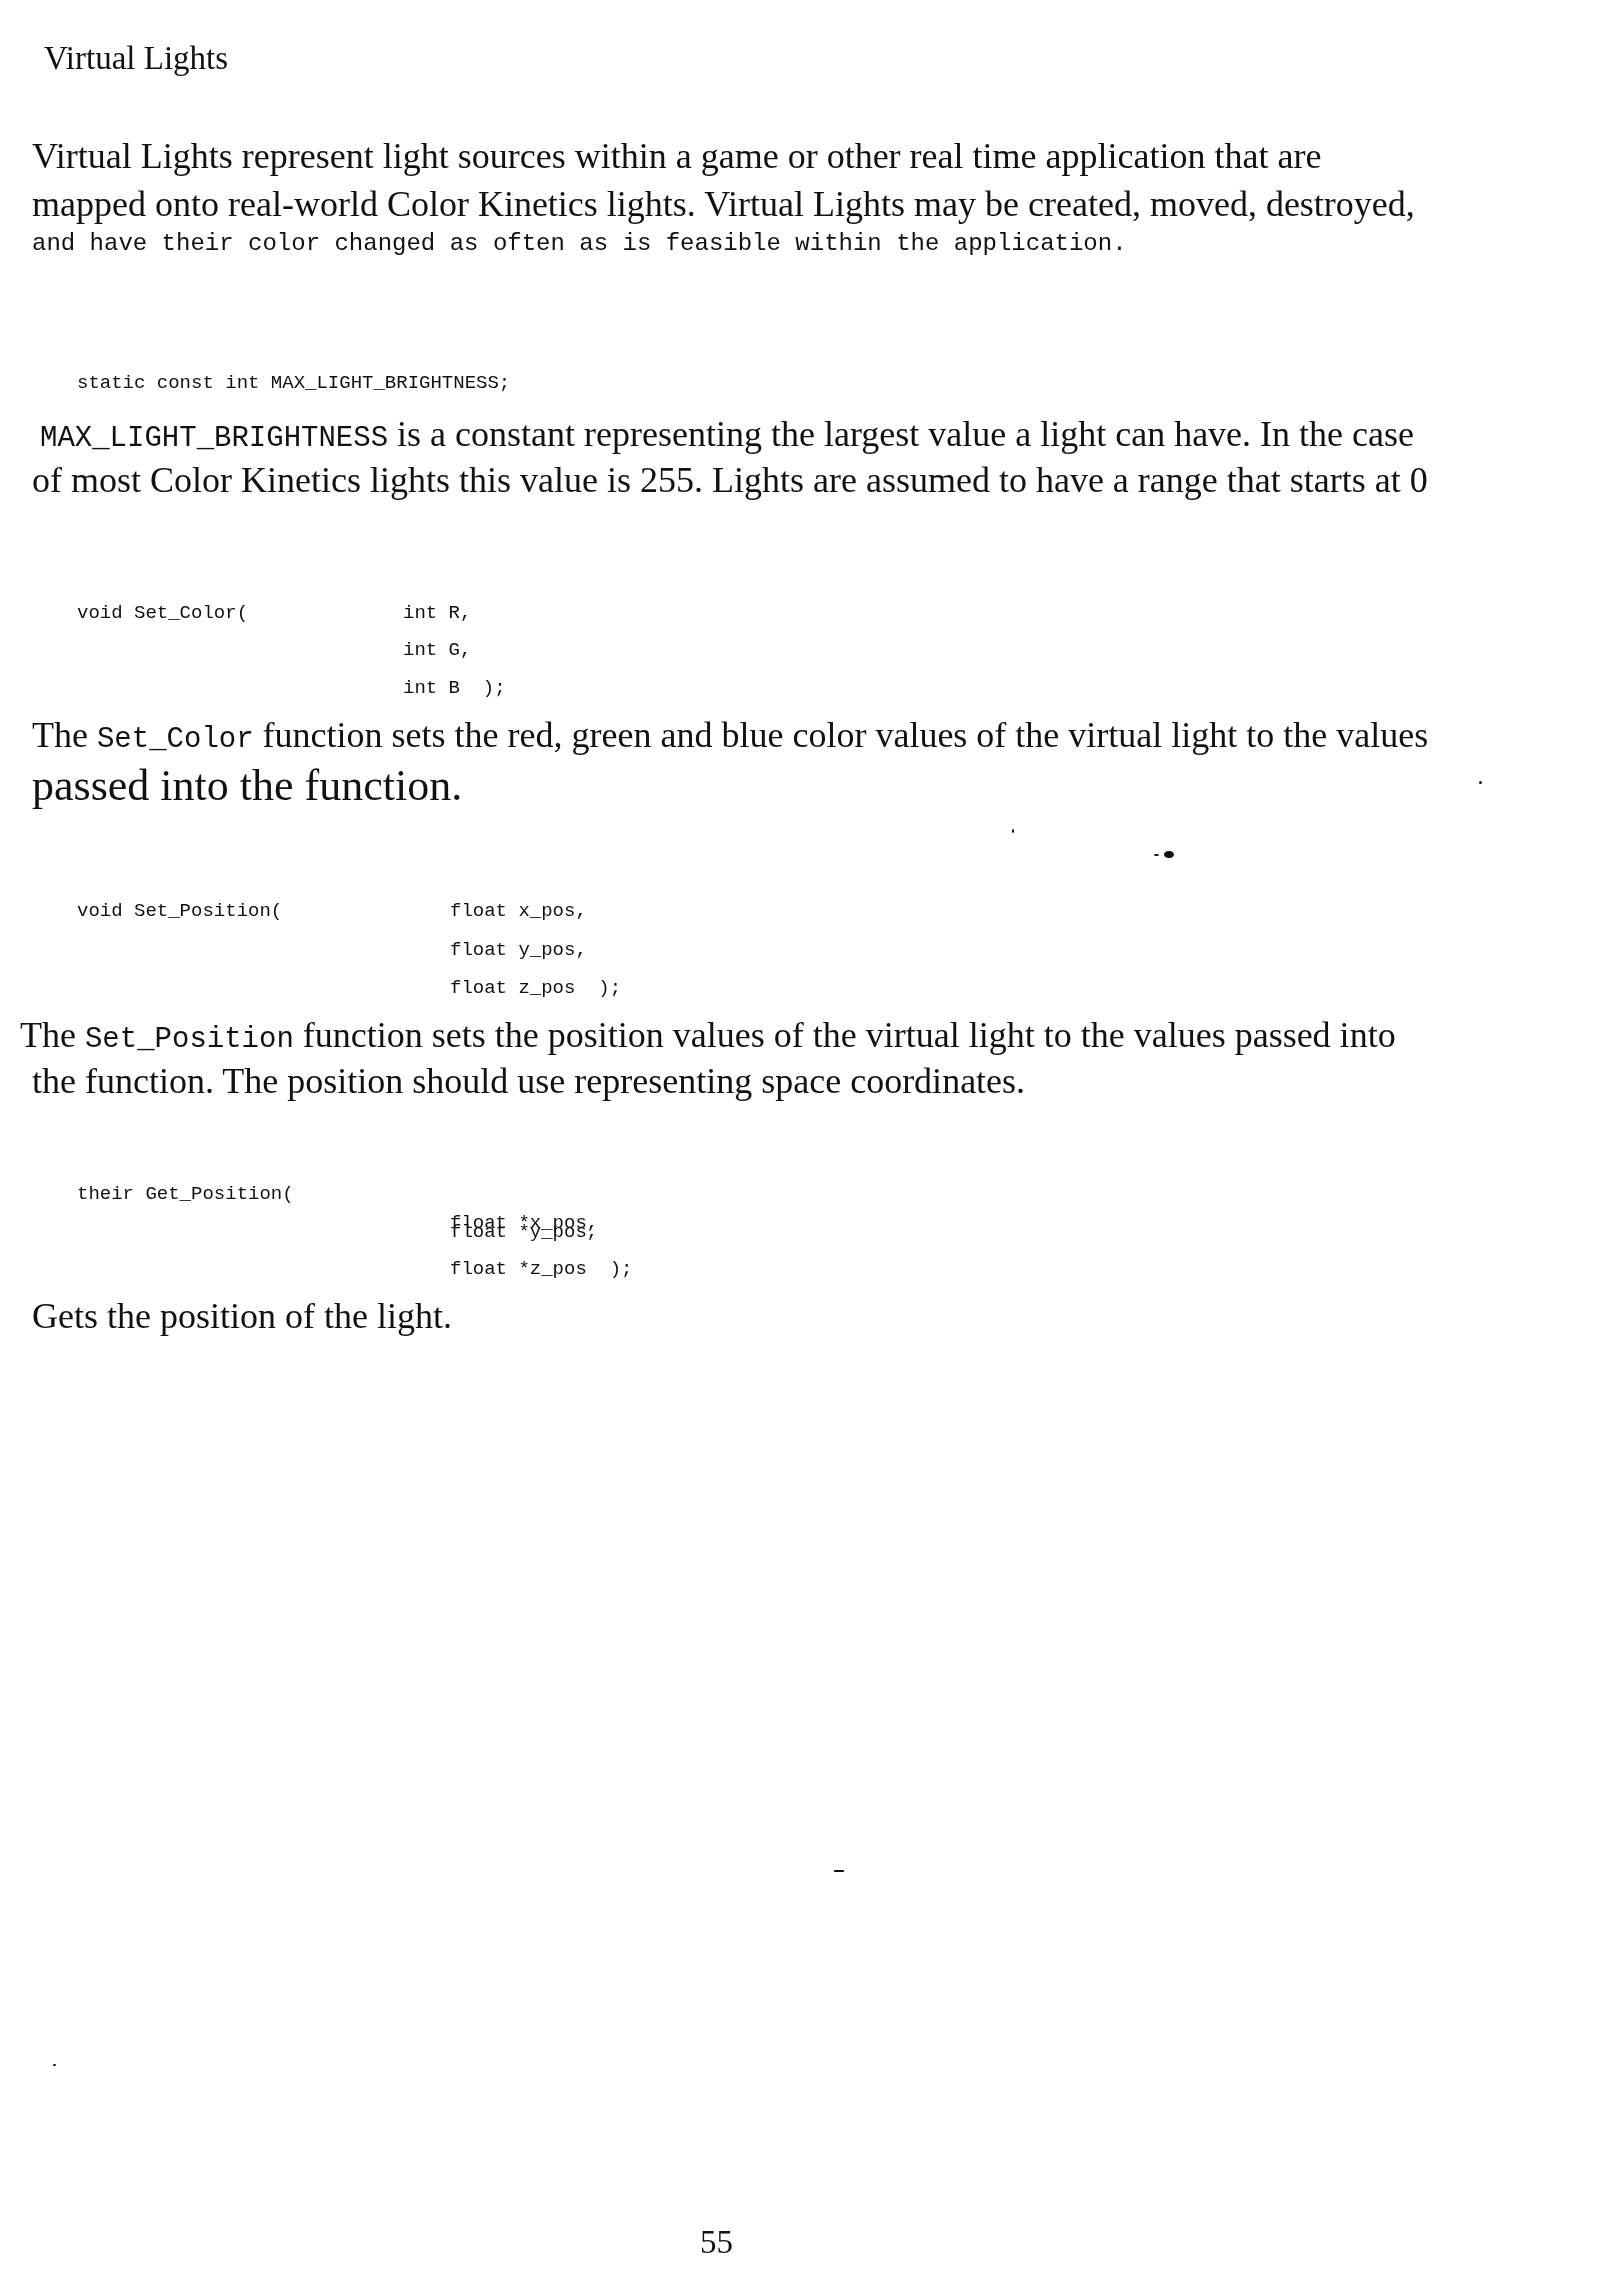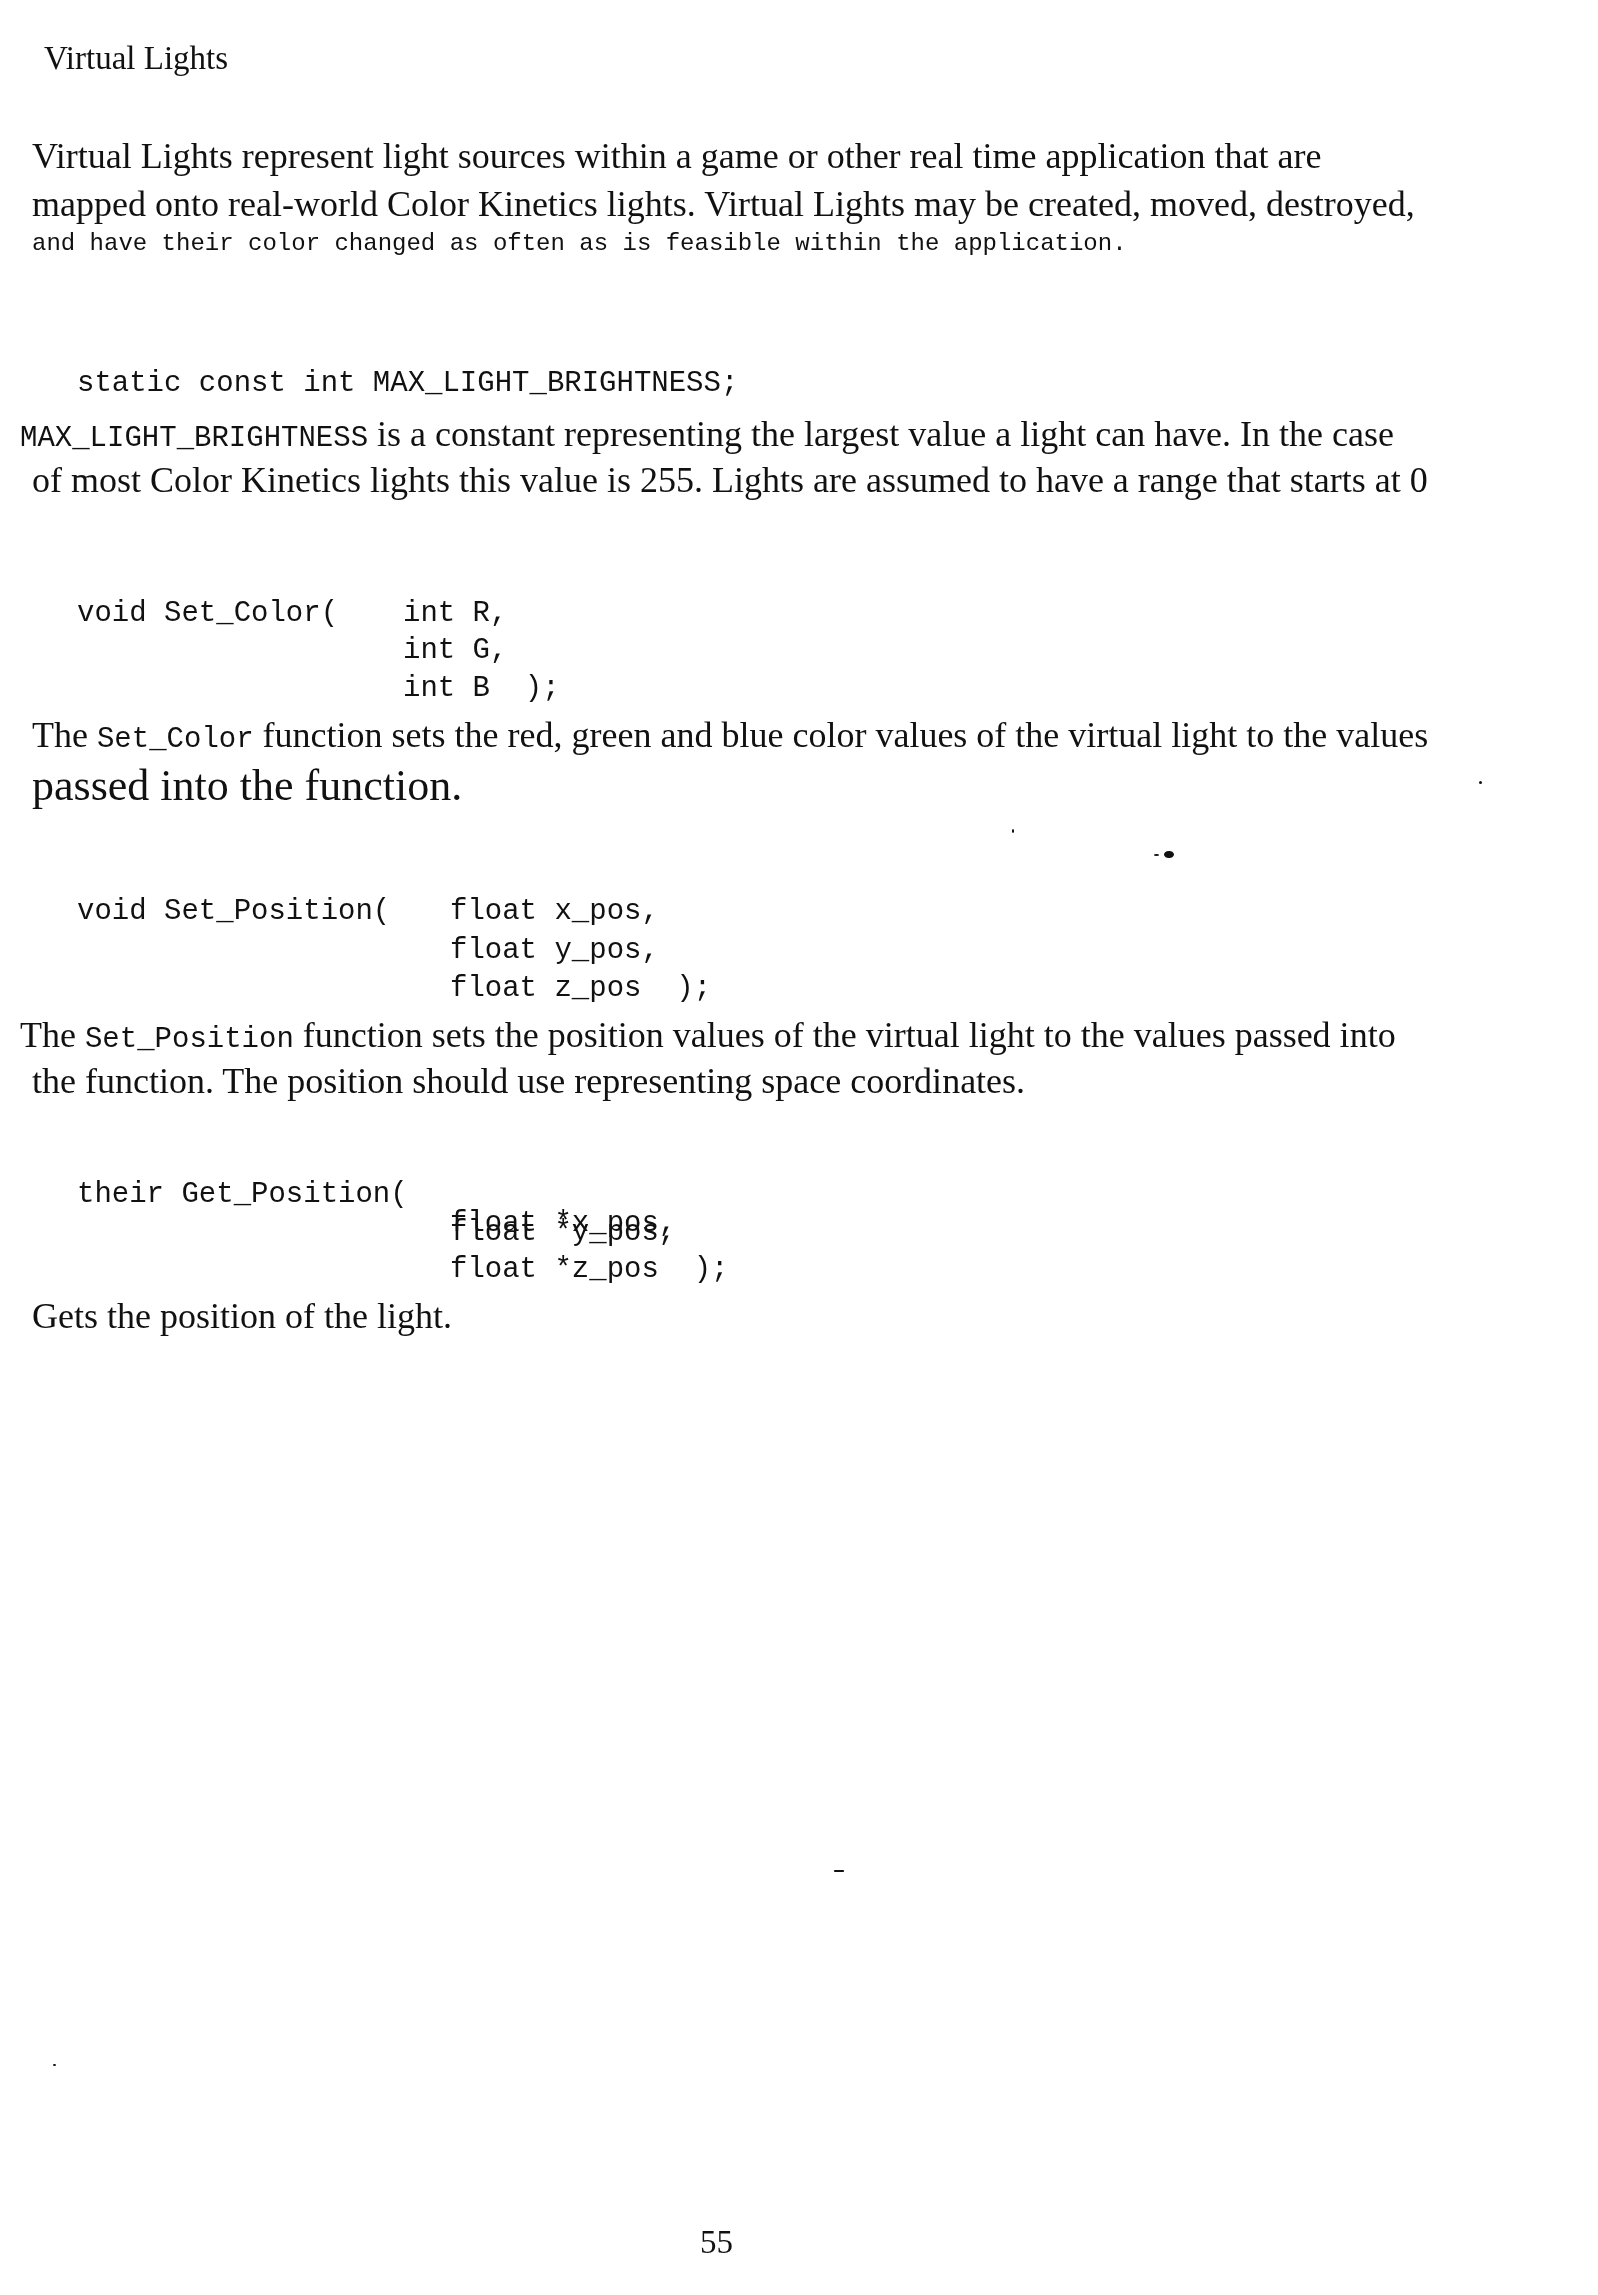--- a/index.html
+++ b/index.html
@@ -1,36 +1,36 @@
 <!DOCTYPE html>
 <html style="font-size:12.8px"><head>
 <meta charset="utf-8">
 <style>
   html, body { margin: 0; padding: 0; background: #ffffff; }
   body { width: 1598px; height: 2295px; position: relative; overflow: hidden; color: #111111; }
   .serif { font-family: "Liberation Serif", "DejaVu Serif", serif; }
   .mono { font-family: "Liberation Mono", "DejaVu Sans Mono", monospace; }
   .abs { position: absolute; white-space: pre; }
   .title { left: 44px; top: 40px; font-size: 33px; }
-  .code { font-size: 29px; line-height: 37px; }
+  .code { font-size: 19px; line-height: 37px; }
   .inline-code { font-family: "Liberation Mono", "DejaVu Sans Mono", monospace; font-size: 29px; }
   .pagenum { left: 700px; top: 2224px; font-size: 33px; }
   .speck { position: absolute; background: #111; border-radius: 50%; }
 </style>
 </head>
 <body>
 
 <div class="abs serif title">Virtual Lights</div>
 
 <div class="abs serif" style="left:32px; top:135px; font-size:36px;">Virtual Lights represent light sources within a game or other real time application that are</div>
 <div class="abs serif" style="left:32px; top:183px; font-size:36px;">mapped onto real-world Color Kinetics lights. Virtual Lights may be created, moved, destroyed,</div>
 <div class="abs serif" style="left:32px; top:230px; font-size:24px;font-family:Liberation Mono, monospace;">and have their color changed as often as is feasible within the application.</div>
 
 <div class="abs mono code" style="left:77px; top:365px;">static const int MAX_LIGHT_BRIGHTNESS;</div>
-<div class="abs serif" style="left:20px; top:413px; font-size:36px;"><span class="inline-code">MAX_LIGHT_BRIGHTNESS</span><span> is a constant representing the largest value a light can have. In the case</span></div>
+<div class="abs serif" style="left:40px; top:413px; font-size:36px;"><span class="inline-code">MAX_LIGHT_BRIGHTNESS</span><span> is a constant representing the largest value a light can have. In the case</span></div>
 <div class="abs serif" style="left:32px; top:459px; font-size:36px;">of most Color Kinetics lights this value is 255. Lights are assumed to have a range that starts at 0</div>
 
 <div class="abs mono code" style="left:77px; top:595px;">void Set_Color(</div>
 <div class="abs mono code" style="left:403px; top:595px;">int R,</div>
 <div class="abs mono code" style="left:403px; top:632px;">int G,</div>
 <div class="abs mono code" style="left:403px; top:670px;">int B  );</div>
 <div class="abs serif" style="left:32px; top:714px; font-size:36px;"><span>The </span><span class="inline-code">Set_Color</span><span> function sets the red, green and blue color values of the virtual light to the values</span></div>
 <div class="abs serif" style="left:32px; top:760px; font-size:44px;">passed into the function.</div>
 
 <div class="abs mono code" style="left:77px; top:893px;">void Set_Position(</div>

